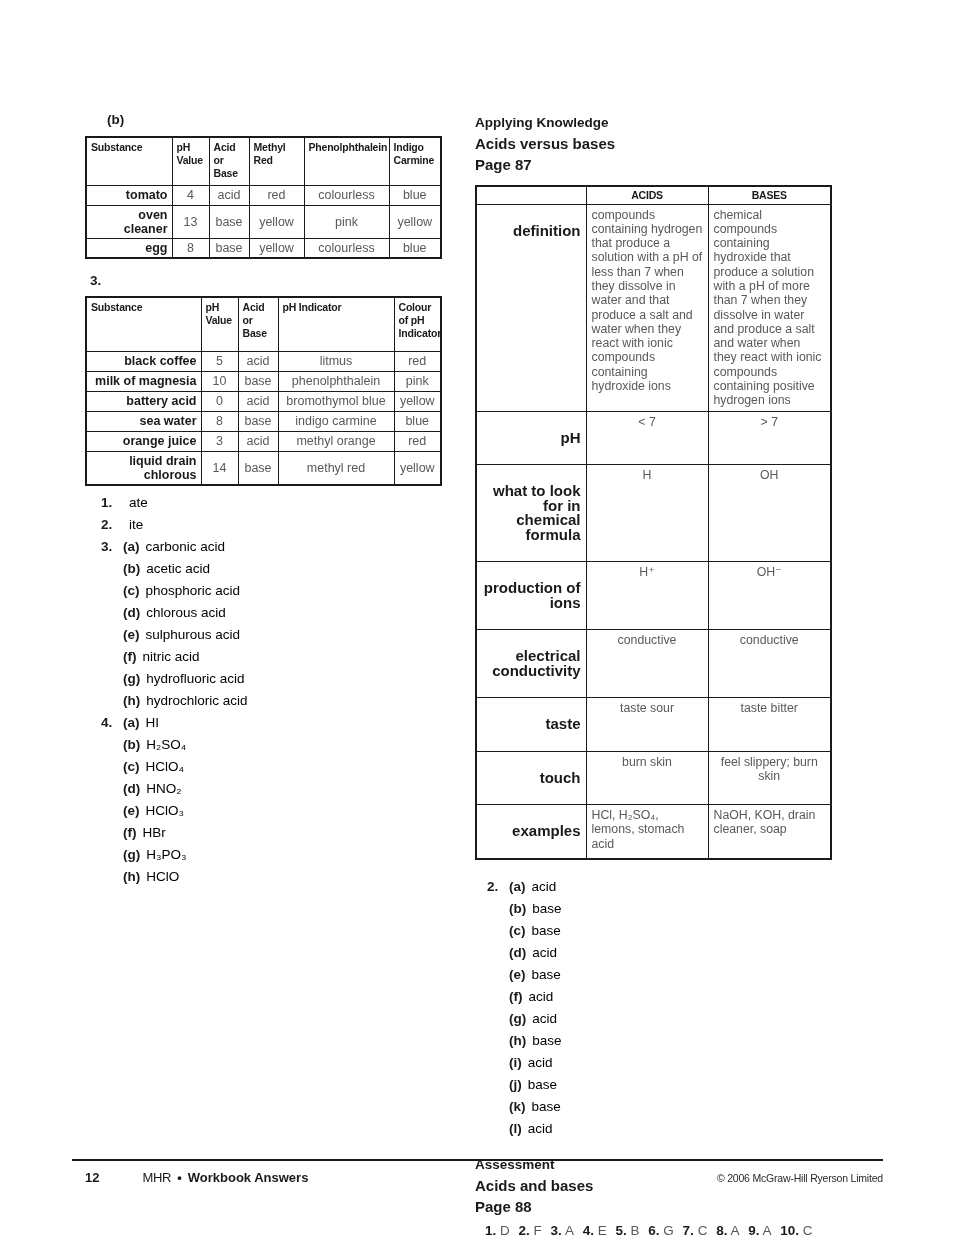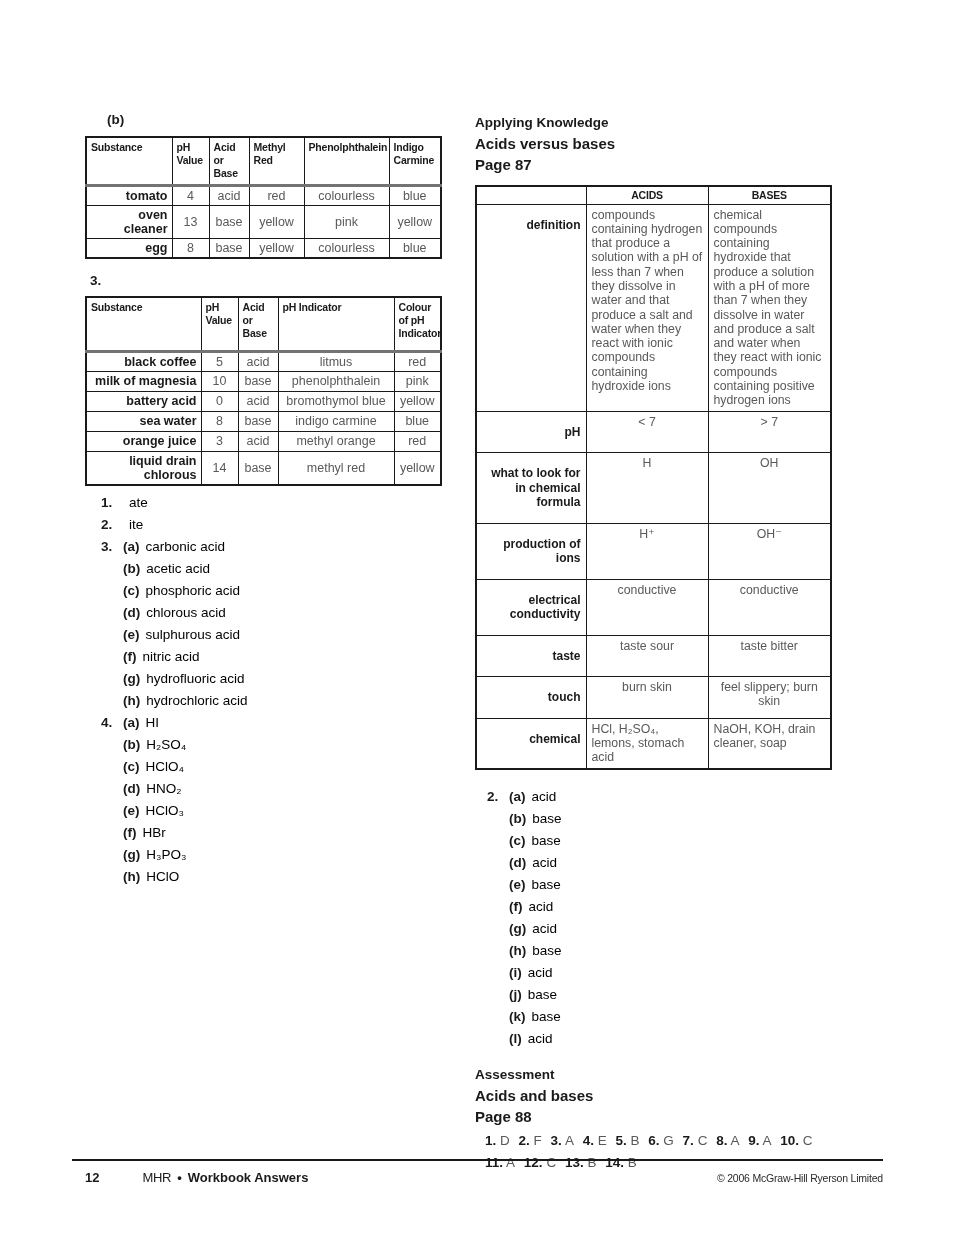--- a/index.html
+++ b/index.html
@@ -22,30 +22,30 @@
   .q-label    { font-size:13.5px; font-weight:700; padding-left:5px; margin-top:14px; }
 
   
   table { border-collapse:collapse; table-layout:fixed; width:355px; }
   table, th, td { border:1.5px solid #1a1a1a; }
   table { border-width:2px; }
   th {
     font-size:10.5px; font-weight:700; text-align:left; vertical-align:top;
     padding:3px 4px; line-height:13px; letter-spacing:-0.2px;
   }
-  tr.hdr { border-bottom:3px solid #737373; }
+  tr.hdr { border-bottom:1px solid #737373; }
   td { font-size:12.5px; padding:2px 4px; }
   td.rowlabel { font-weight:700; color:#1a1a1a; text-align:right; padding-left:5px; line-height:14px; }
   td.val { color:#595959; text-align:center; }
   .t1 tbody td, .t2 tbody td { height:20px; }
 
   
   .cmp th.topcell { text-align:center; font-size:10.5px; padding:2px; line-height:12px; height:18px; vertical-align:middle; }
   .cmp td { vertical-align:top; }
-  .cmp td.rowlabel { font-size:12px; line-height:14.5px; padding:13px 5px; }
+  .cmp td.rowlabel { font-size:15px; line-height:14.5px; padding:19px 5px; }
   .cmp td.val { font-size:12.3px; line-height:14.3px; padding:3px 5px; }
   .cmp td.val.left { text-align:left; }
   .cmp .r-ph td     { height:20px; }
   .cmp .r-form td   { height:52px; }
   .cmp .r-ions td   { height:36px;margin-left:20px; }
   .cmp .r-cond td   { height:37px; }
   .cmp .r-taste td  { height:20px; }
   .cmp .r-touch td  { height:34px; }
   .cmp .r-ex td     { height:37px; }
 
@@ -345,21 +345,21 @@
           <td class="rowlabel">taste</td>
           <td class="val">taste sour</td>
           <td class="val">taste bitter</td>
         </tr>
         <tr class="r-touch">
           <td class="rowlabel">touch</td>
           <td class="val">burn skin</td>
           <td class="val">feel slippery; burn skin</td>
         </tr>
         <tr class="r-ex">
-          <td class="rowlabel">chemical</td>
+          <td class="rowlabel">examples</td>
           <td class="val left">HCl, H₂SO₄, lemons, stomach acid</td>
           <td class="val left">NaOH, KOH, drain cleaner, soap</td>
         </tr>
       </tbody>
     </table>
 
     <div class="ans-list tight mt16">
       <div class="ans-item">
           <span class="num">2.</span>
           <span class="sub">(a)</span>

